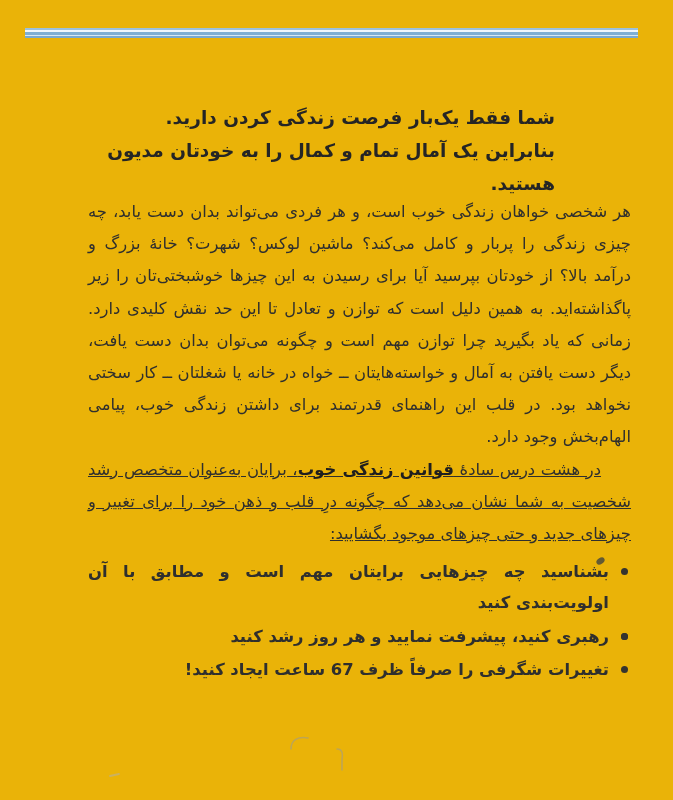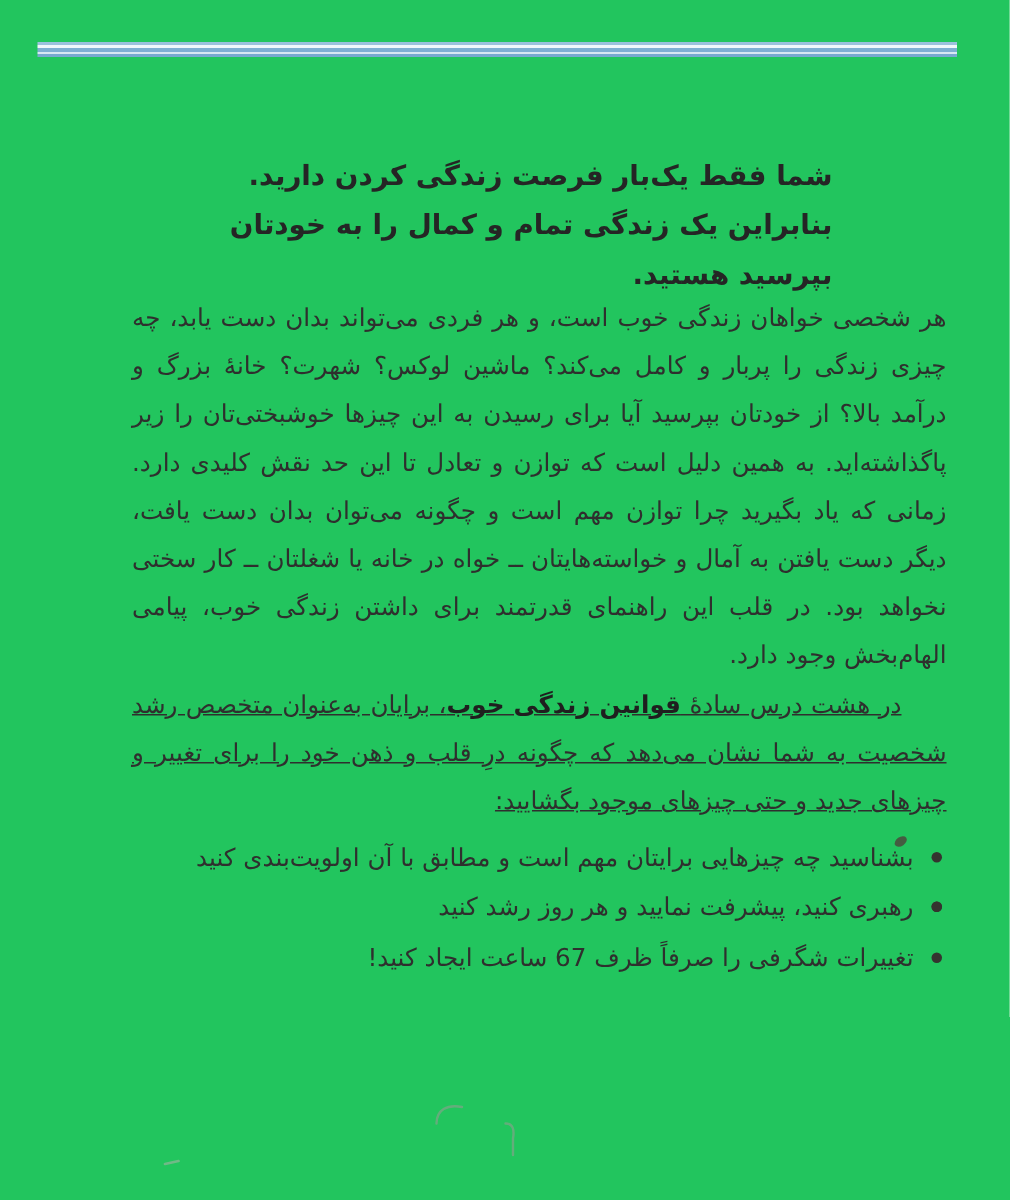--- a/index.html
+++ b/index.html
@@ -11,21 +11,21 @@
     height: 800px;
     overflow: hidden;
     background: #fbfbf8;
     font-family: "DejaVu Sans", sans-serif;
   }
   .page {
     position: relative;
     width: 673px;
     height: 800px;
     direction: rtl;
-    background: #22c55e;
+    background: #eab308;
   }
   
   .top-rule {
     position: absolute;
     top: 28px;
     right: 35px;
     left: 25px;
     height: 10px;
     background: linear-gradient(
       to bottom,
@@ -66,20 +66,21 @@
     text-decoration: underline;
   }
   .para strong {
     font-weight: bold;
     color: #1f1f1f;
   }
   ul.bullet-list {
     list-style: none;
     margin: 6px 0 12px 0;
     padding: 0;
+    font-weight: bold;
   }
   ul.bullet-list li {
     position: relative;
     padding-right: 22px;
     margin-top: 2px;
     text-align: justify;
     font-size: 16.4px;
     line-height: 31.2px;
   }
   .bullet-dot {
@@ -113,21 +114,21 @@
 </style>
 </head>
 <body>
 
 <div class="page">
 
   <div class="top-rule"></div>
 
   <div class="heading">
     <div>شما فقط یک‌بار فرصت زندگی کردن دارید.</div>
-    <div>بنابراین یک زندگی تمام و کمال را به خودتان بپرسید هستید.</div>
+    <div>بنابراین یک آمال تمام و کمال را به خودتان مدیون هستید.</div>
   </div>
 
   <div class="text-block">
 
     <p class="para">هر شخصی خواهان زندگی خوب است، و هر فردی می‌تواند بدان دست یابد، چه چیزی زندگی را پربار و کامل می‌کند؟ ماشین لوکس؟ شهرت؟ خانهٔ بزرگ و درآمد بالا؟ از خودتان بپرسید آیا برای رسیدن به این چیزها خوشبختی‌تان را زیر پاگذاشته‌اید. به همین دلیل است که توازن و تعادل تا این حد نقش کلیدی دارد. زمانی که یاد بگیرید چرا توازن مهم است و چگونه می‌توان بدان دست یافت، دیگر دست یافتن به آمال و خواسته‌هایتان ــ خواه در خانه یا شغلتان ــ کار سختی نخواهد بود. در قلب این راهنمای قدرتمند برای داشتن زندگی خوب، پیامی الهام‌بخش وجود دارد.</p>
 
     <p class="para indented"><span>در هشت درس سادهٔ </span><strong>قوانین زندگی خوب</strong><span>، برایان به‌عنوان متخصص رشد شخصیت به شما نشان می‌دهد که چگونه درِ قلب و ذهن خود را برای تغییر و چیزهای جدید و حتی چیزهای موجود بگشایید:</span></p>
 
     <ul class="bullet-list">
       <li>

